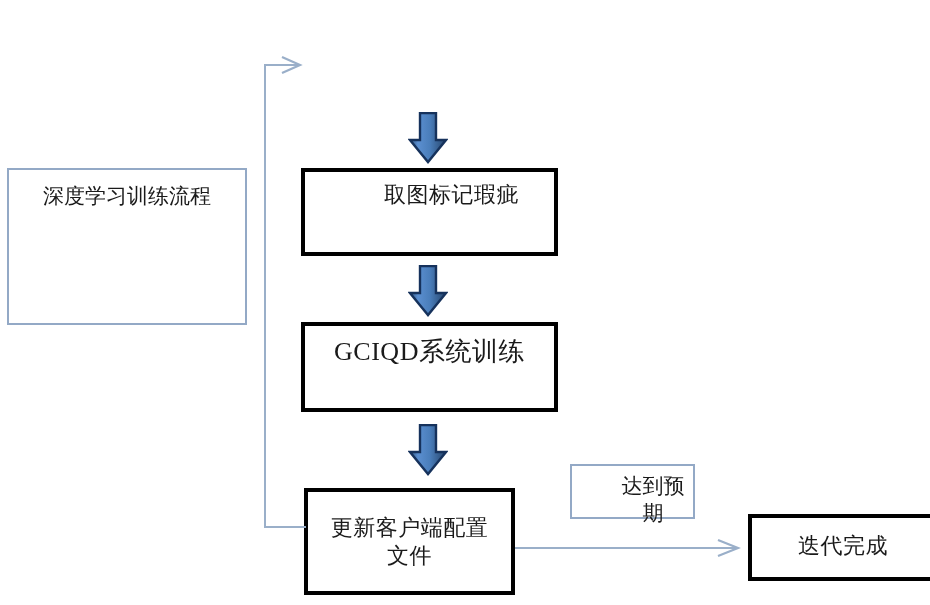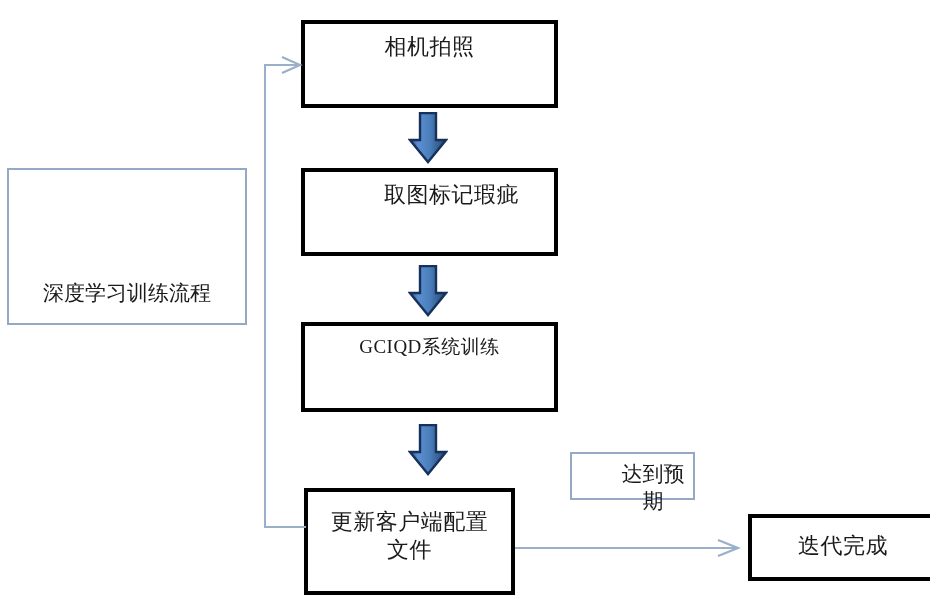--- a/index.html
+++ b/index.html
@@ -35,51 +35,50 @@
     letter-spacing: 0.5px;
     white-space: pre-line;
   }
 
   #box-camera   { left: 301px; top: 20px;  width: 257px; height: 88px; }
   #box-mark     { left: 301px; top: 168px; width: 257px; height: 88px; padding-left: 44px; }
   #box-train    { left: 301px; top: 322px; width: 257px; height: 90px; }
   #box-update   { left: 304px; top: 488px; width: 211px; height: 107px; }
   #box-done     { left: 748px; top: 514px; width: 190px; height: 67px; }
 
-  #box-train .proc-label { font-size: 19px; }
-  #box-update .proc-label { padding-top: 16px; }
+  #box-train .proc-label { font-size: 26px; }
+  #box-update .proc-label { padding-top: 22px; }
   #box-done .proc-label { padding-top: 14px; }
 
   
   .note-box {
     position: absolute;
     box-sizing: border-box;
     background: #ffffff;
     border: 2px solid #93a9c6;
     display: flex;
     flex-direction: column;
     justify-content: flex-start;
     align-items: center;
   }
   #box-training-note {
     left: 7px; top: 168px; width: 240px; height: 157px;
     padding-top: 12px;
-    justify-content: flex-end;
   }
   #box-training-note .note-line {
     text-align: center;
     color: #1a1a1a;
     font-size: 21px;
     line-height: 1.35;
     white-space: pre-line;
   }
   #box-training-note .note-line.first { margin-bottom: 16px; }
 
   #box-expect {
-    left: 570px; top: 452px; width: 125px; height: 48px;
+    left: 570px; top: 464px; width: 125px; height: 55px;
     padding-top: 7px;
     padding-left: 41px;
   }
   #box-expect .note-line {
     text-align: center;
     color: #1a1a1a;
     font-size: 21px;
     line-height: 1.3;
   }
 
@@ -119,23 +118,20 @@
 </style>
 </head>
 <body>
 
 <div id="canvas">
 
   <div class="note-box" id="box-training-note">
     <div class="note-line first">深度学习训练流程</div>
   </div>
 
-  <div class="proc-box" id="box-camera">
-    <div class="proc-label">相机拍照</div>
-  </div>
 
   <div class="block-arrow" id="arrow-1">
     <svg width="40" height="52" viewBox="0 0 40 52">
       <defs>
         <linearGradient id="ag1" x1="0" y1="0" x2="1" y2="0">
           <stop offset="0%" stop-color="#2d5party"></stop>
           <stop offset="0%" stop-color="#31557f"></stop>
           <stop offset="22%" stop-color="#5b8fd0"></stop>
           <stop offset="55%" stop-color="#4a7ebb"></stop>
           <stop offset="100%" stop-color="#27456b"></stop>

